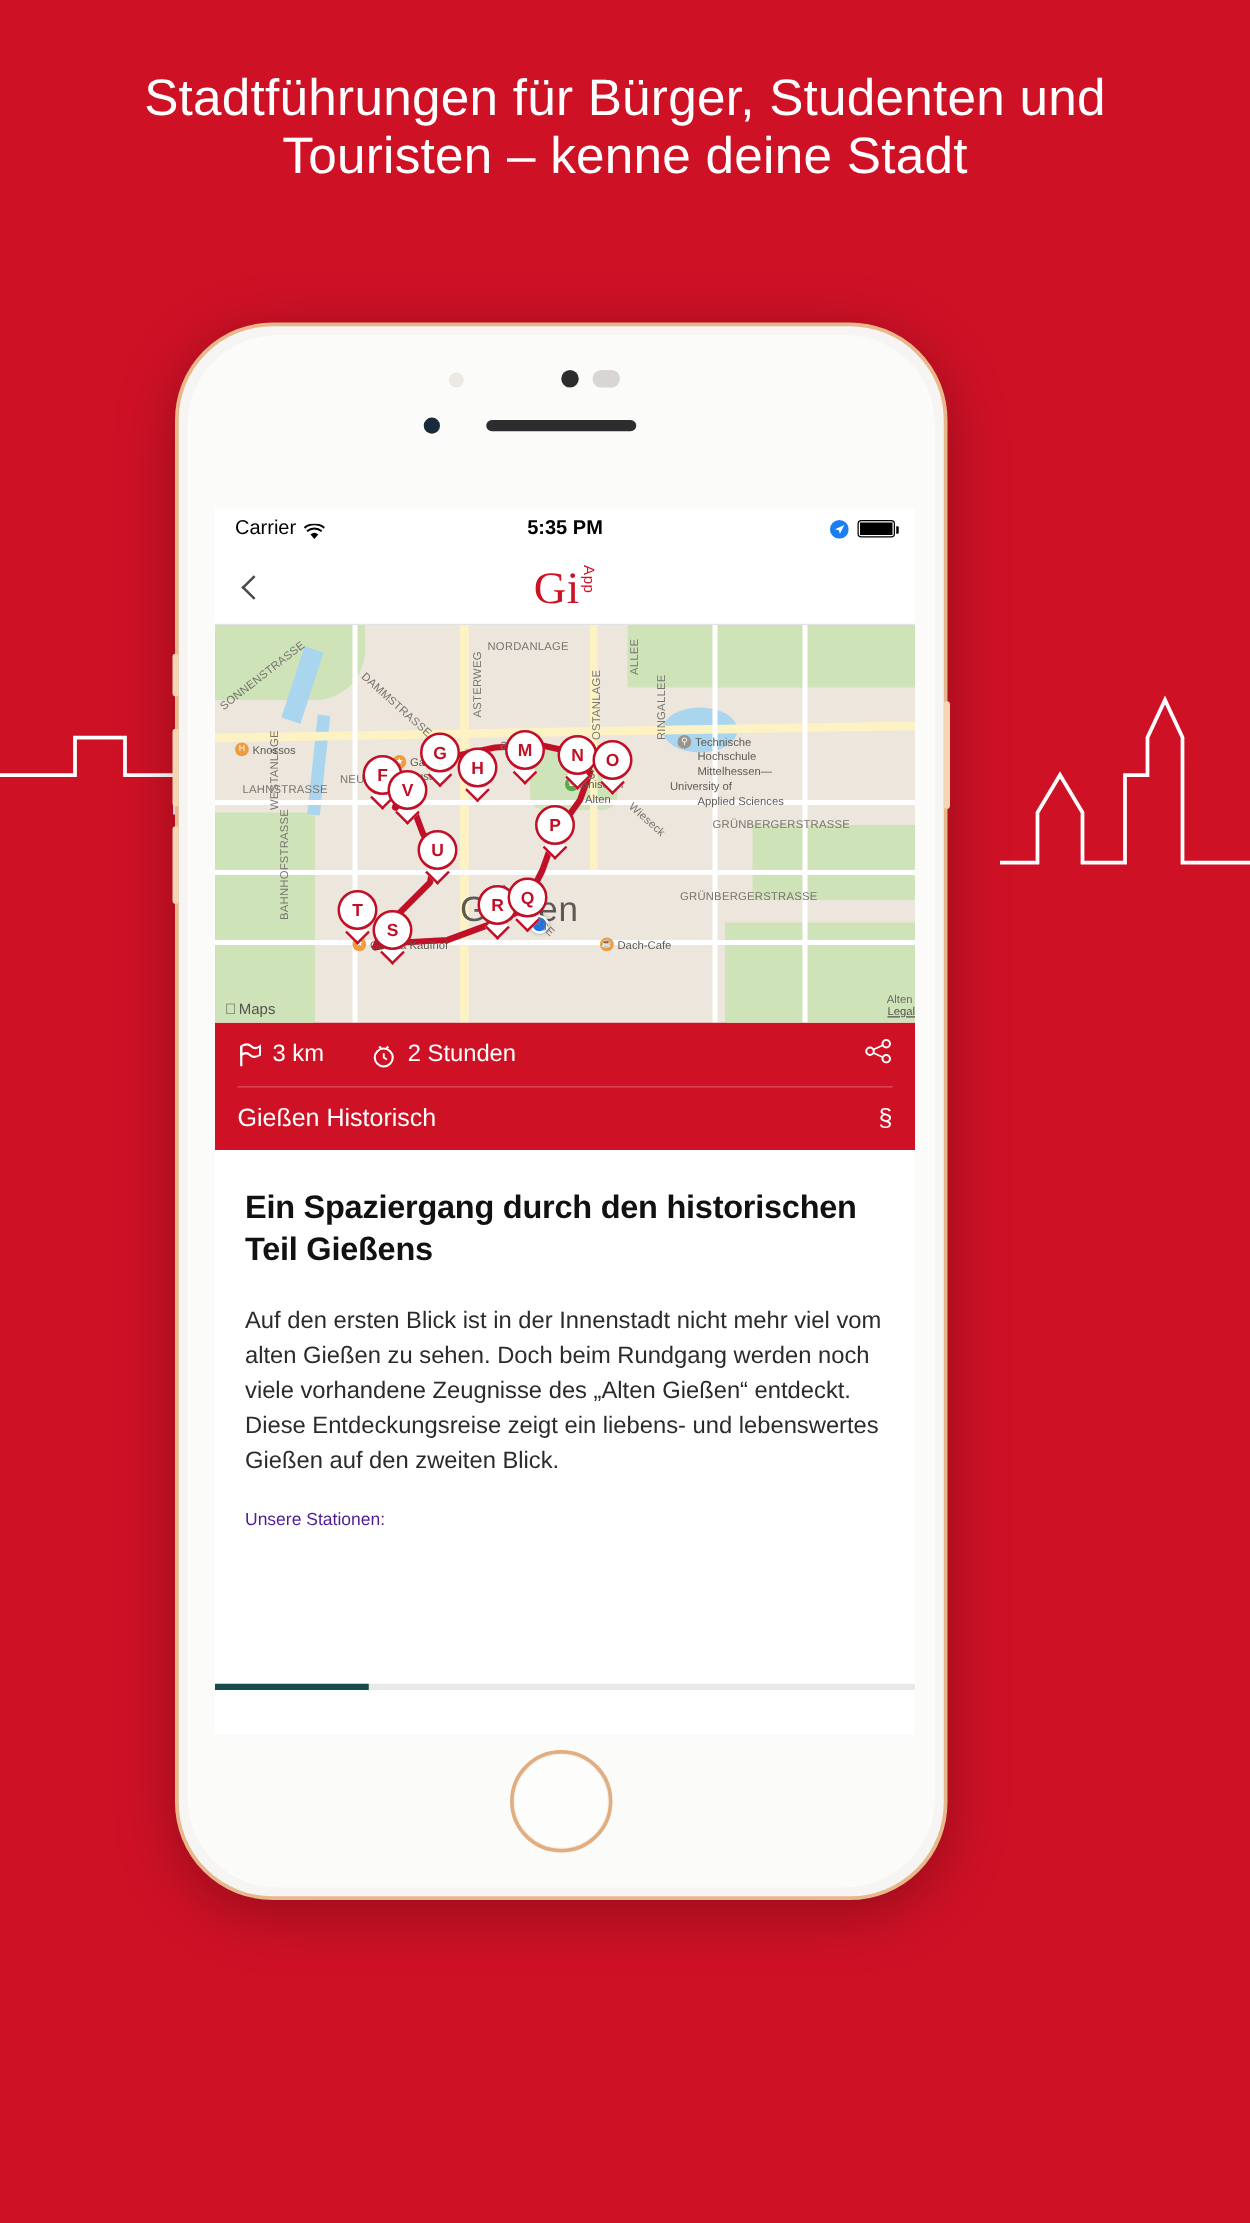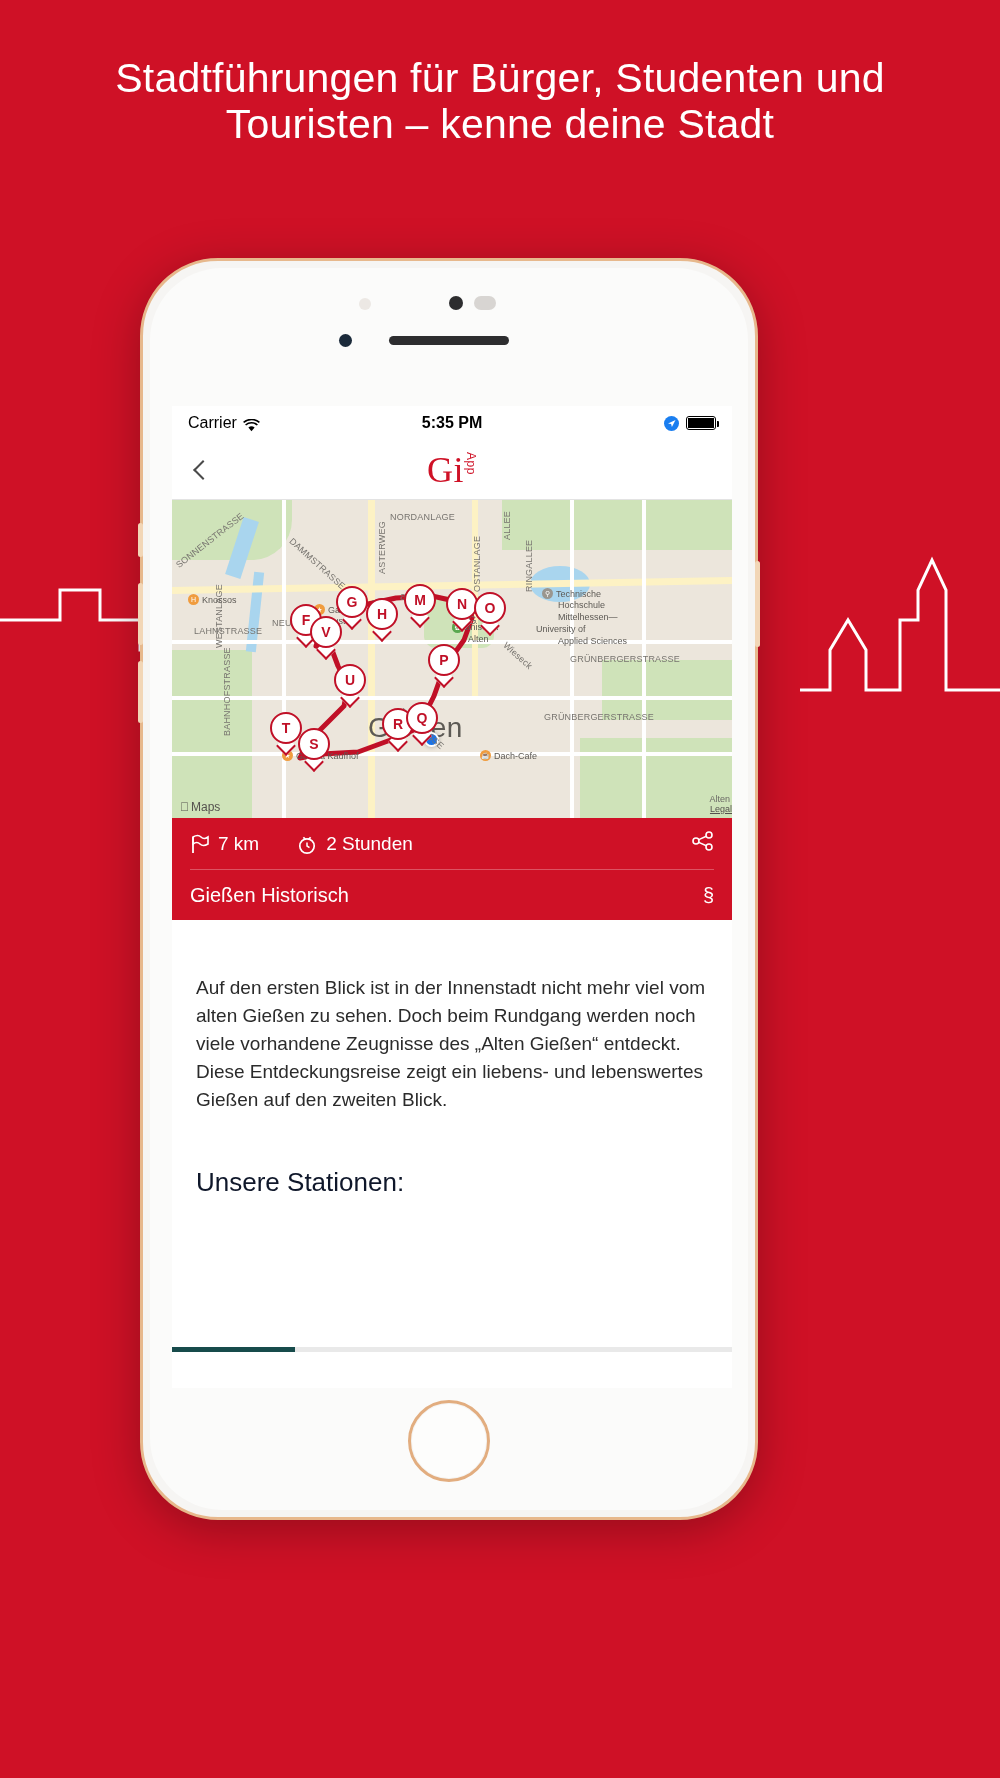--- a/index.html
+++ b/index.html
@@ -348,23 +348,23 @@
     font-weight: 700;
     letter-spacing: -0.2px;
   }
   .content p.body {
     margin-top: 26px;
     font-size: 19px;
     line-height: 1.48;
     color: #2b2b2b;
   }
   .content .stations {
-    margin-top: 52px;
-    font-size: 26px;
-    color: #0f172a;
+    margin-top: 24px;
+    font-size: 14px;
+    color: #4c1d95;
   }
   .scroll-indicator {
     position: absolute;
     left: 0; bottom: 0;
     width: 100%; height: 5px;
     background: #e9e9e9;
   }
   .scroll-indicator i {
     display: block; height: 100%;
     width: 22%;
@@ -579,21 +579,21 @@
         <div class="legal">Legal</div>
       </div>
 
       <div class="infobar">
         <div class="infobar-row1">
           <div class="ib-item">
             <svg width="19" height="20" viewBox="0 0 19 20">
               <path d="M3 19 V3" stroke="#fff" stroke-width="1.8" fill="none"></path>
               <path d="M3 3 q5 -3 8 0 t7 0 v7 q-5 3 -8 0 t-7 0 z" stroke="#fff" stroke-width="1.6" fill="none"></path>
             </svg>
-            <span>7 km</span>
+            <span>3 km</span>
           </div>
           <div class="ib-item second">
             <svg width="20" height="21" viewBox="0 0 20 21">
               <circle cx="10" cy="12" r="7.2" stroke="#fff" stroke-width="1.7" fill="none"></circle>
               <path d="M10 8.5 V12 L12.5 13.6" stroke="#fff" stroke-width="1.5" fill="none"></path>
               <path d="M6.4 3.2 L8.4 5.4 M13.6 3.2 L11.6 5.4" stroke="#fff" stroke-width="1.7" fill="none"></path>
             </svg>
             <span>2 Stunden</span>
           </div>
           <div class="share-icon">
@@ -605,20 +605,21 @@
             </svg>
           </div>
         </div>
         <div class="infobar-row2">
           <span>Gießen Historisch</span>
           <span class="para-icon">§</span>
         </div>
       </div>
 
       <div class="content">
+        <h1>Ein Spaziergang durch den historischen Teil Gießens</h1>
         <p class="body">Auf den ersten Blick ist in der Innenstadt nicht mehr viel vom alten Gießen zu sehen. Doch beim Rundgang werden noch viele vorhandene Zeugnisse des „Alten Gießen“ entdeckt. Diese Entdeckungsreise zeigt ein liebens- und lebenswertes Gießen auf den zweiten Blick.</p>
         <div class="stations">Unsere Stationen:</div>
         <div class="scroll-indicator">
             <i></i>
           </div>
       </div>
 
     </div>
 
     <div class="home-btn"></div>

